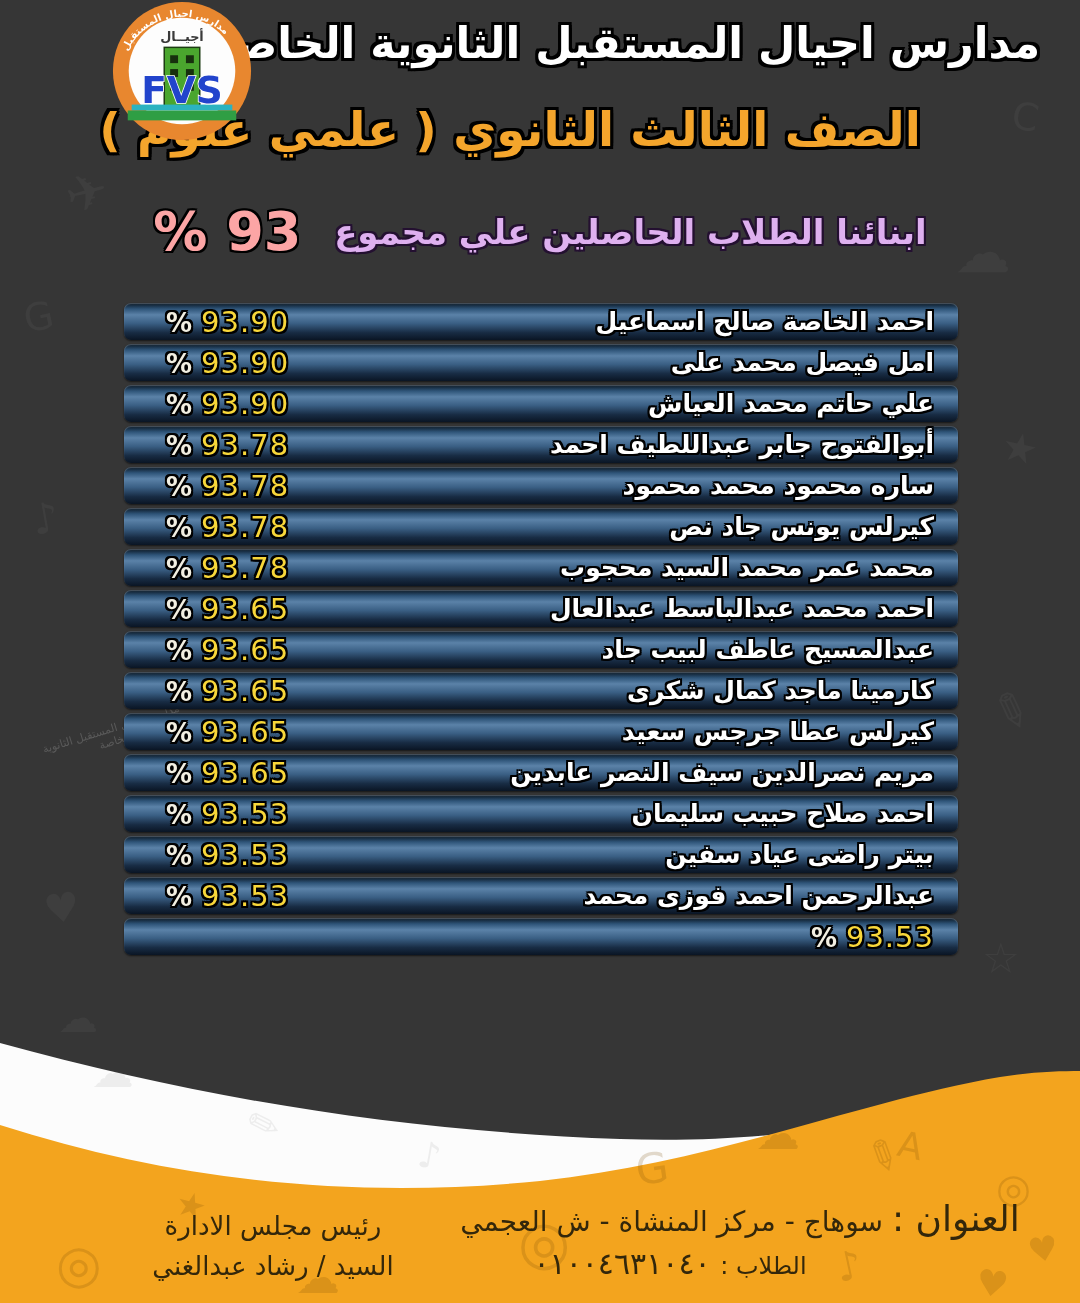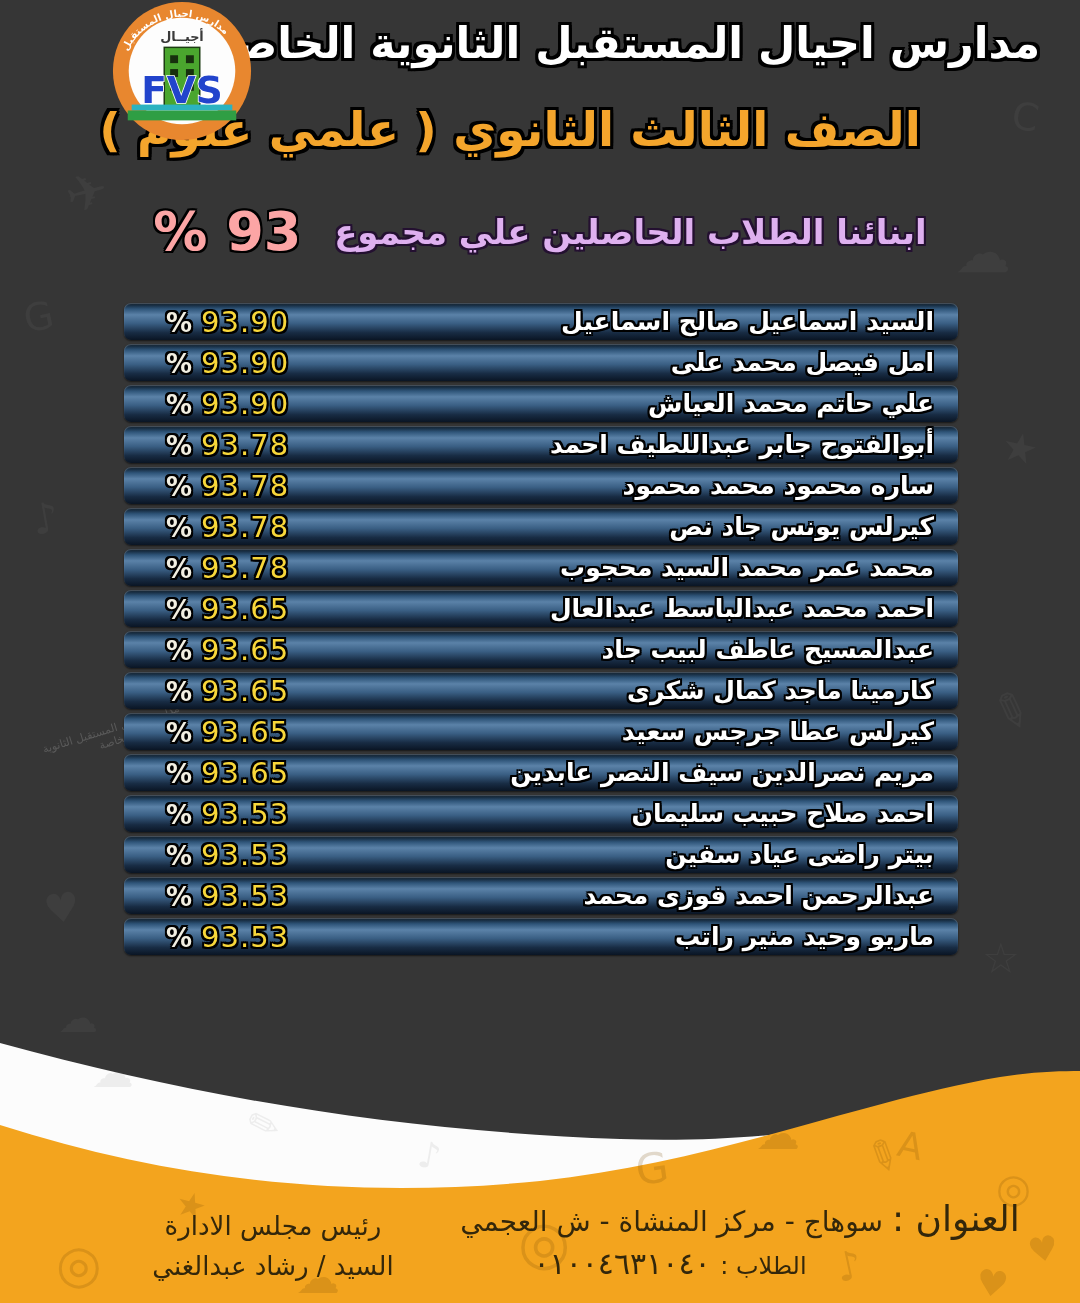--- a/index.html
+++ b/index.html
@@ -98,21 +98,21 @@
 
   <h1 class="school-name t-outline">مدارس اجيال المستقبل الثانوية الخاصة</h1>
   <h2 class="grade-line t-outline">الصف الثالث الثانوي ( علمي علوم )</h2>
   <div class="subtitle">
     <span class="sub-text">ابنائنا الطلاب الحاصلين علي مجموع</span>
     <span class="big-score s-outline">93 %</span>
   </div>
 
   <div class="rows" id="rows">
     <div class="bar">
-      <span class="name s-outline">السيد اسماعيل صالح اسماعيل</span>
+      <span class="name s-outline">احمد الخاصة صالح اسماعيل</span>
       <span class="score">
         <span class="pct s-outline">%</span>
         <span class="num s-outline">93.90</span>
       </span>
     </div>
 
     <div class="bar">
       <span class="name s-outline">امل فيصل محمد على</span>
       <span class="score">
         <span class="pct s-outline">%</span>
@@ -218,21 +218,20 @@
 
     <div class="bar">
       <span class="name s-outline">عبدالرحمن احمد فوزى محمد</span>
       <span class="score">
         <span class="pct s-outline">%</span>
         <span class="num s-outline">93.53</span>
       </span>
     </div>
 
     <div class="bar">
-      <span class="name s-outline">ماريو وحيد منير راتب</span>
       <span class="score">
         <span class="pct s-outline">%</span>
         <span class="num s-outline">93.53</span>
       </span>
     </div>
   </div>
 
   <div class="watermark">مدارس اجيال المستقبل الثانوية الخاصة</div>
 
   <svg class="footer-waves" viewBox="0 0 1080 300" preserveAspectRatio="none">

